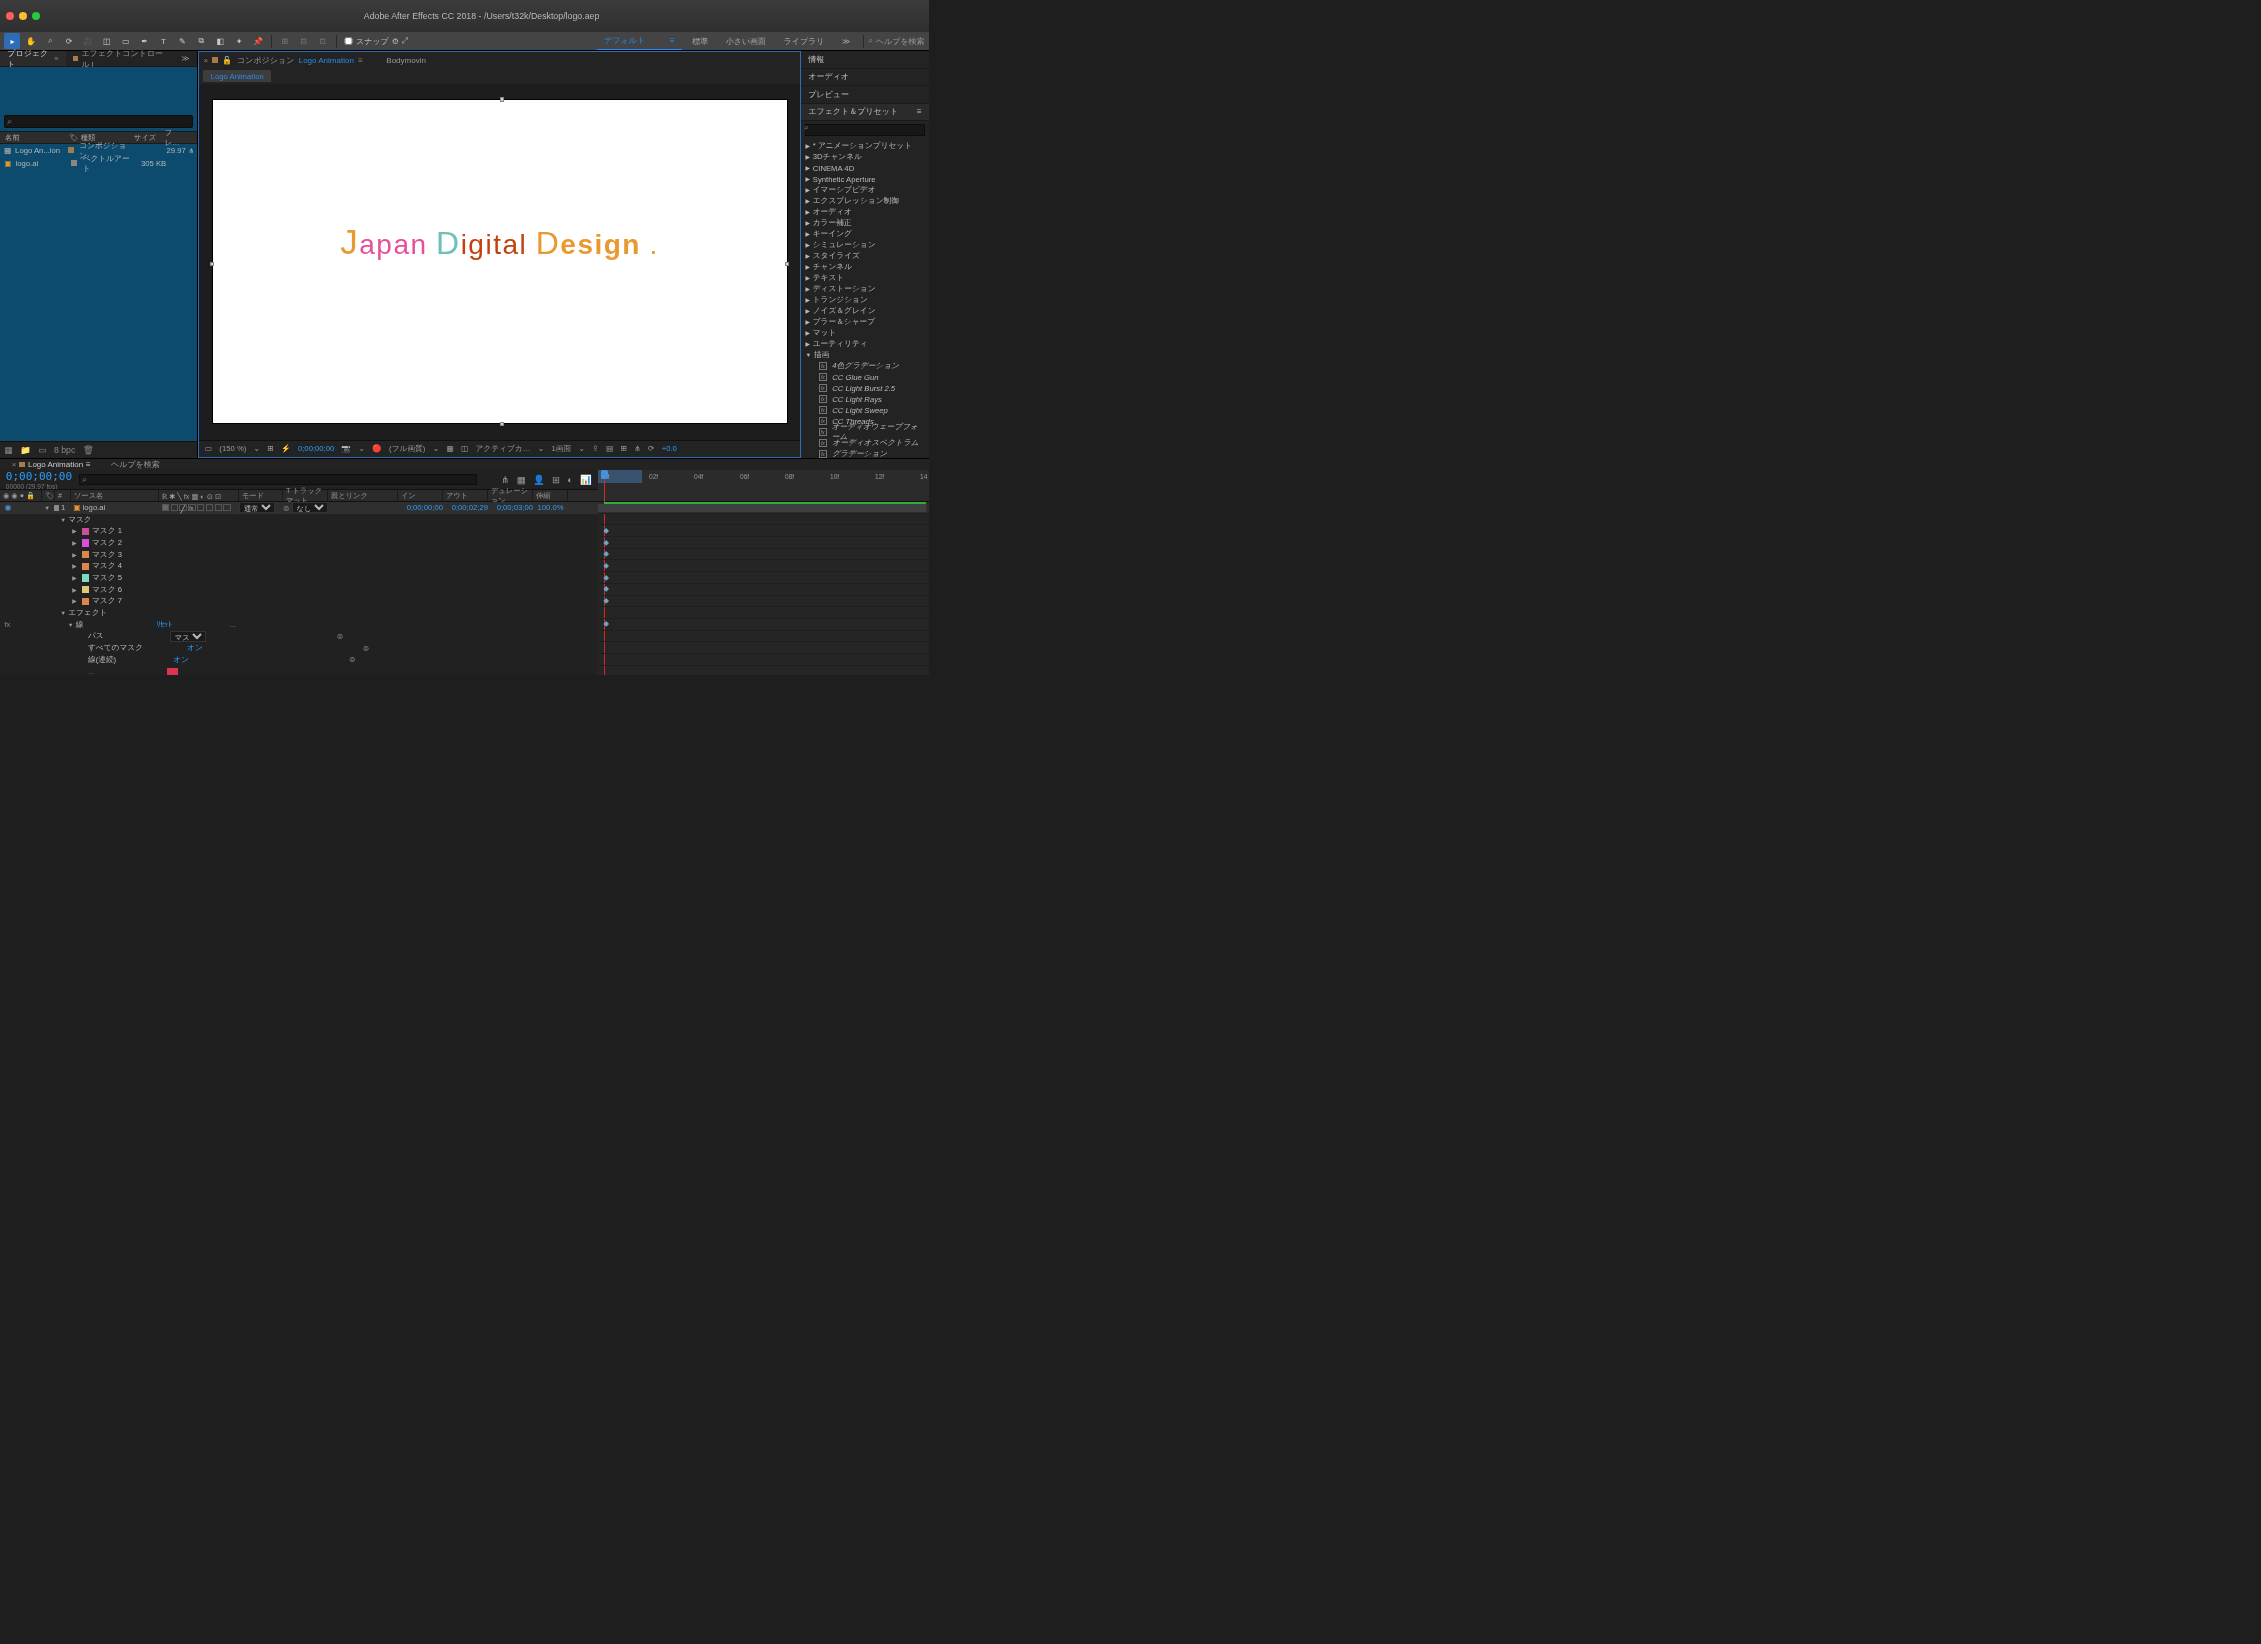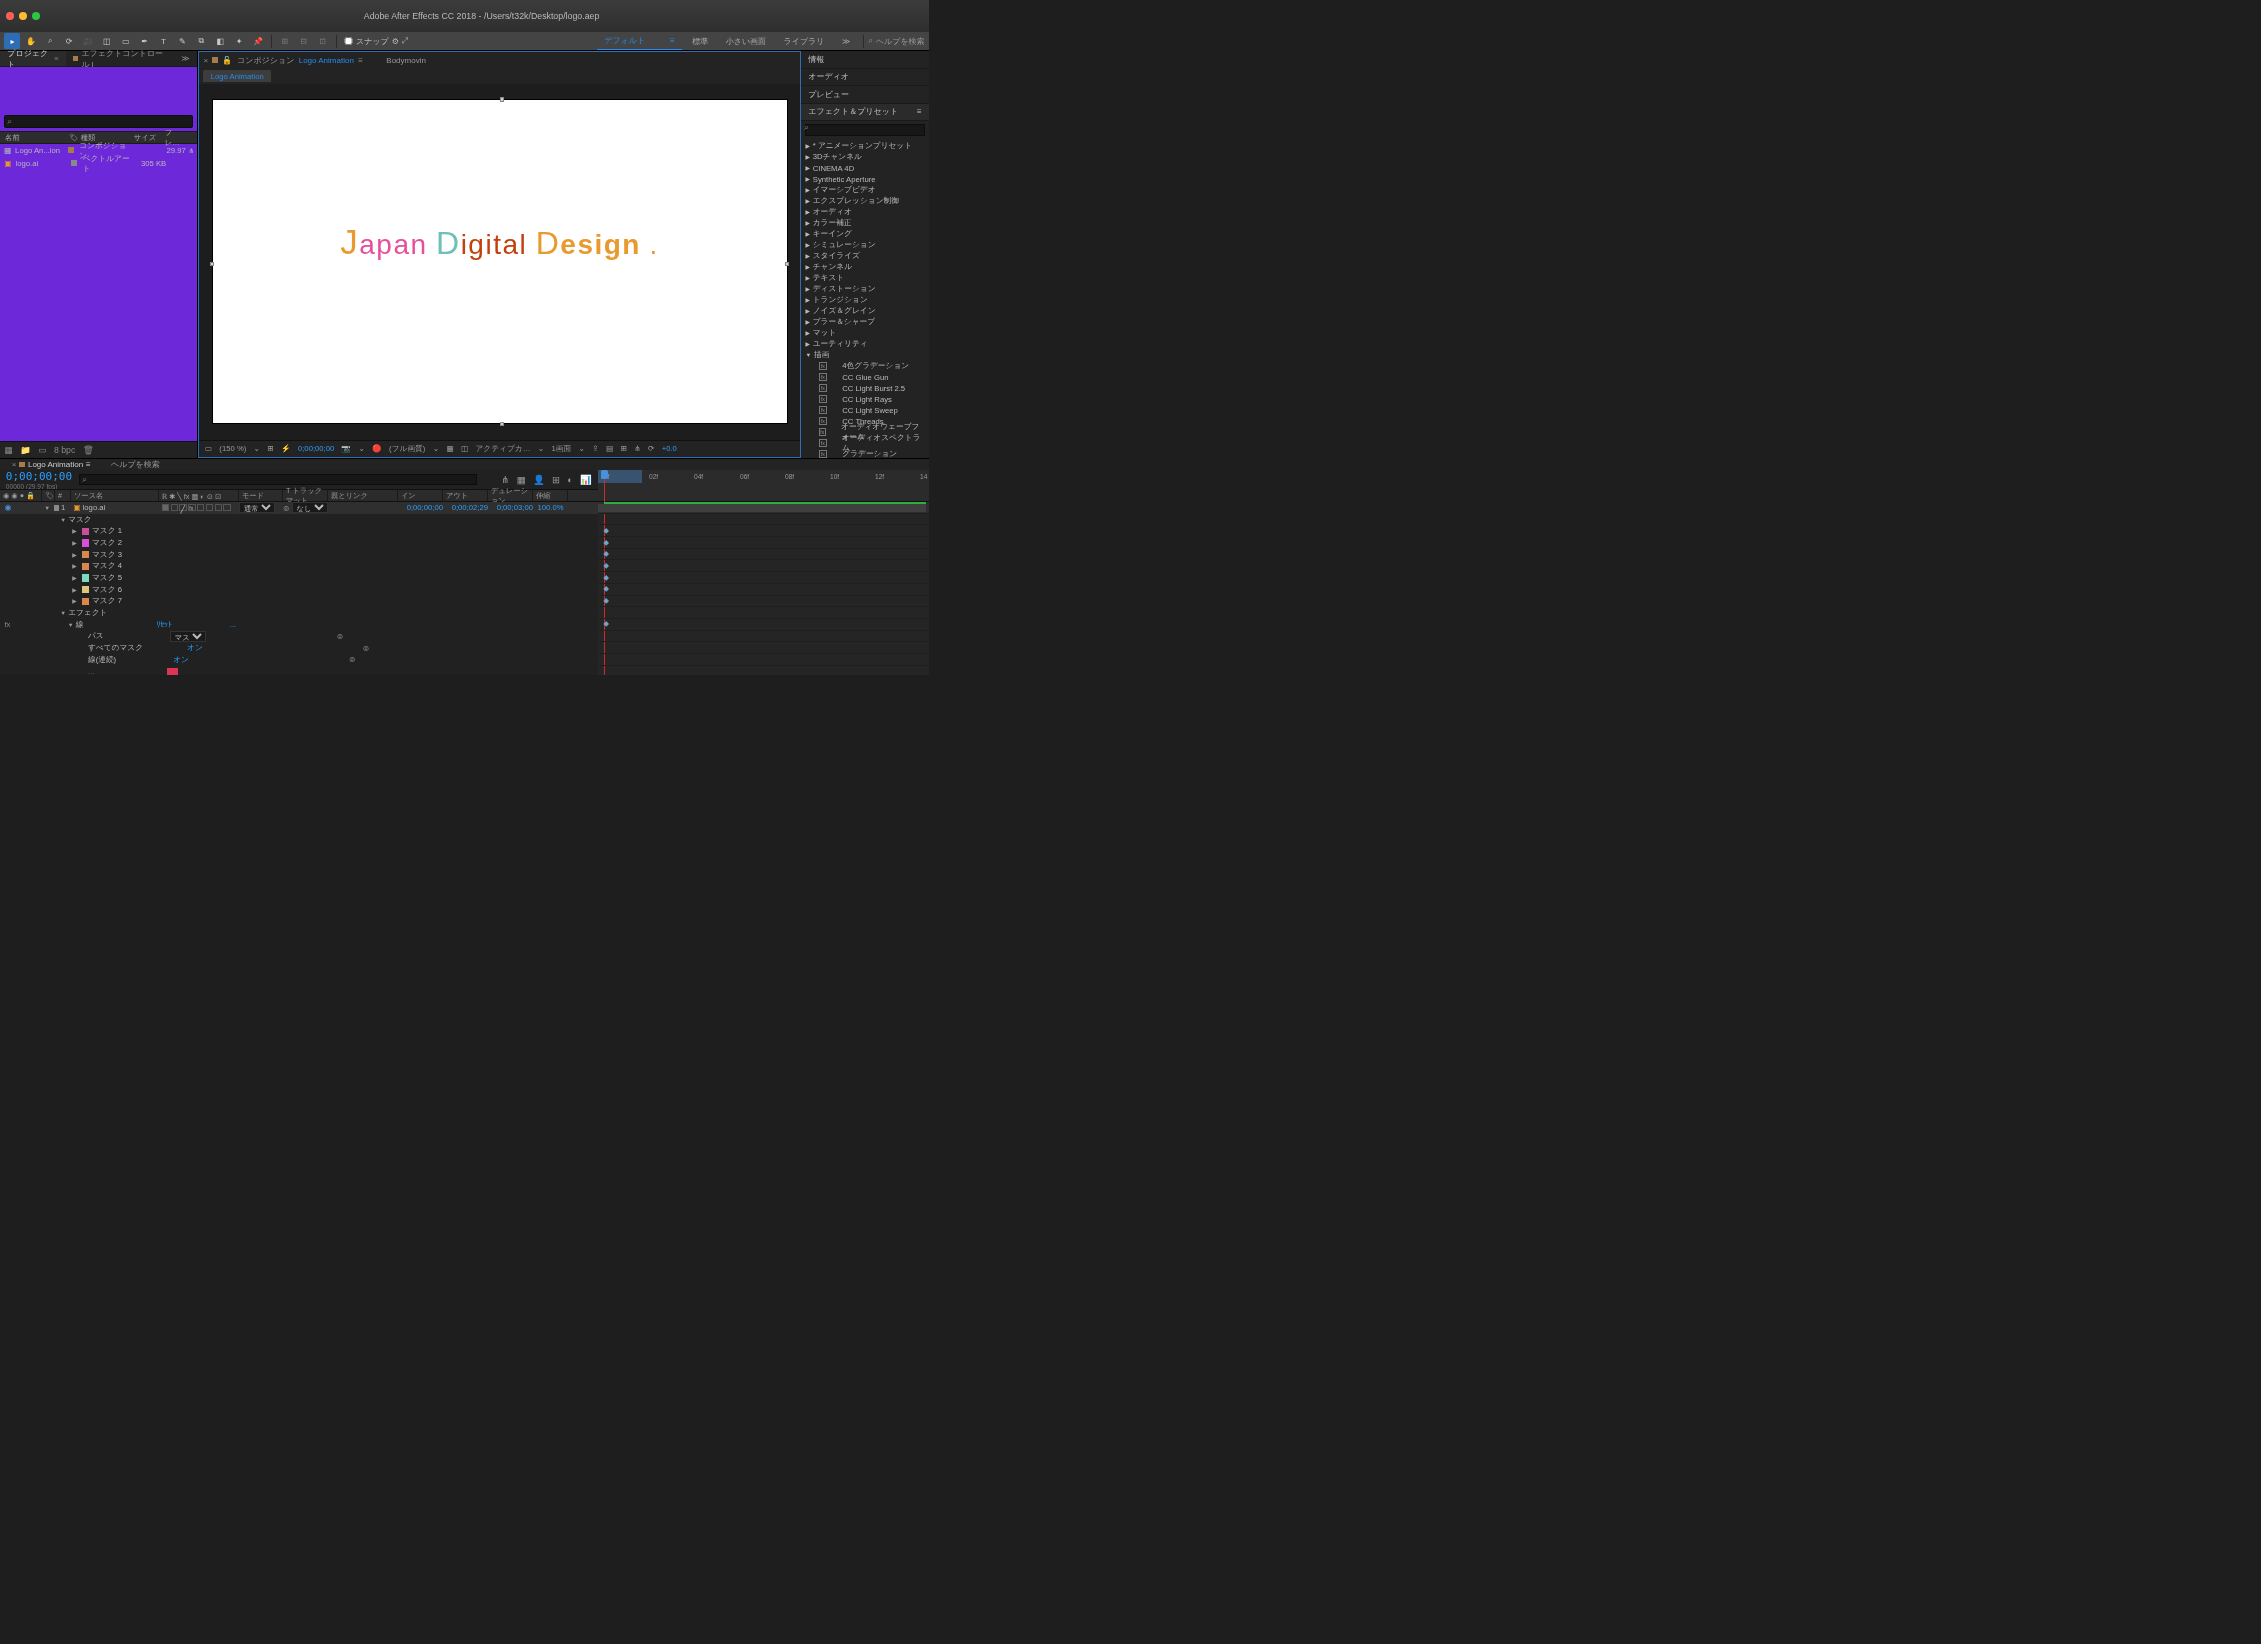--- a/index.html
+++ b/index.html
@@ -24,21 +24,21 @@
 .toolbar .ws.active { color: #288ce8; border-bottom: 1.5px solid #288ce8; }
 .toolbar .search { display: flex; align-items: center; gap: 2.9px; color: #999; }
 
 
 .main { display: flex; height: 407px; }
 .left-panel { width: 198px; background: #232323; border-right: 0.7px solid #000; display: flex; flex-direction: column; }
 .panel-tabs { height: 16px; display: flex; align-items: center; background: #232323; border-bottom: 0.7px solid #1a1a1a; }
 .panel-tab { padding: 0 7.3px; height: 100%; display: flex; align-items: center; color: #999; font-size: 8px; gap: 2.9px; }
 .panel-tab.active { background: #2b2b2b; color: #ccc; }
 .panel-tab .x { color: #777; font-size: 7.3px; }
-.panel-body { flex: 1; background: #6d28d9; padding: 4.4px 0; }
+.panel-body { flex: 1; background: #0c4a6e; padding: 4.4px 0; }
 .panel-search { margin: 44px 4.4px 2.9px; }
 .panel-search input { width: 100%; background: #171717; border: 0.7px solid #0d0d0d; color: #bbb; padding: 1.5px 11.7px 1.5px 13px; border-radius: 1.5px; font-size: 8px; height: 13px; }
 .search-wrap { position: relative; }
 .search-wrap::before { content: "⌕"; position: absolute; left: 2.9px; top: 0.7px; color: #888; font-size: 8.8px; }
 
 .proj-header { display: flex; background: #2d2d2d; height: 13px; align-items: center; padding: 0 2.9px; font-size: 7.3px; color: #aaa; border-top: 0.7px solid #1a1a1a; border-bottom: 0.7px solid #1a1a1a;}
 .proj-header .col { padding: 0 2.2px; }
 .proj-rows { }
 .proj-row { display: flex; align-items: center; height: 13px; padding: 0 2.9px; font-size: 7.7px; gap: 2.9px; }
 .proj-row .ico { width: 10.2px; height: 10.2px; display: inline-flex; align-items: center; justify-content: center; }
@@ -68,21 +68,21 @@
 .vf-item { display: flex; align-items: center; gap: 2.2px; }
 .viewer-footer .blue { color: #2aa0ff; }
 
 
 .right-panel { width: 128px; background: #232323; display: flex; flex-direction: column; }
 .right-row { height: 17.5px; border-bottom: 0.7px solid #1a1a1a; display: flex; align-items: center; padding: 0 7.3px; color: #c0c0c0; font-size: 8px; justify-content: space-between; }
 .right-row.head { background: #2b2b2b; }
 .effects-list { flex: 1; overflow: hidden; padding: 1.5px 0; }
 .eff-cat { display: flex; align-items: center; padding: 0.7px 4.4px; font-size: 7.7px; color: #bbb; gap: 2.9px; height: 11px; }
 .eff-cat .tri { font-size: 5.8px; }
-.eff-item { display: flex; align-items: center; padding: 0.7px 4.4px 0.7px 17.5px; font-size: 7.7px; color: #bbb; gap: 15px; height: 11px; }
+.eff-item { display: flex; align-items: center; padding: 0.7px 4.4px 0.7px 17.5px; font-size: 7.7px; color: #bbb; gap: 5px; height: 11px; font-style: italic; }
 .eff-item .fx { width: 8.8px; height: 7.3px; border: 0.7px solid #777; font-size: 5.1px; display: inline-flex; align-items: center; justify-content: center; color: #999; }
 
 
 .timeline { height: 233px; background: #212121; border-top: 0.7px solid #000; display: flex; flex-direction: column; }
 .tl-tabs { height: 16px; display: flex; align-items: center; padding: 0 4.4px; gap: 2.9px; background: #232323; }
 .tl-tabs .tab { padding: 0 7.3px; height: 100%; display: flex; align-items: center; color: #ccc; gap: 2.9px; }
 .tl-tabs .tab .sq { width: 5.8px; height: 5.8px; background: #a87b4a; }
 .tl-tabs .tab .x { color: #888; }
 .tl-tabs .tab2 { color: #999; padding: 0 10.2px; }
 .tl-body { flex: 1; display: flex; }

